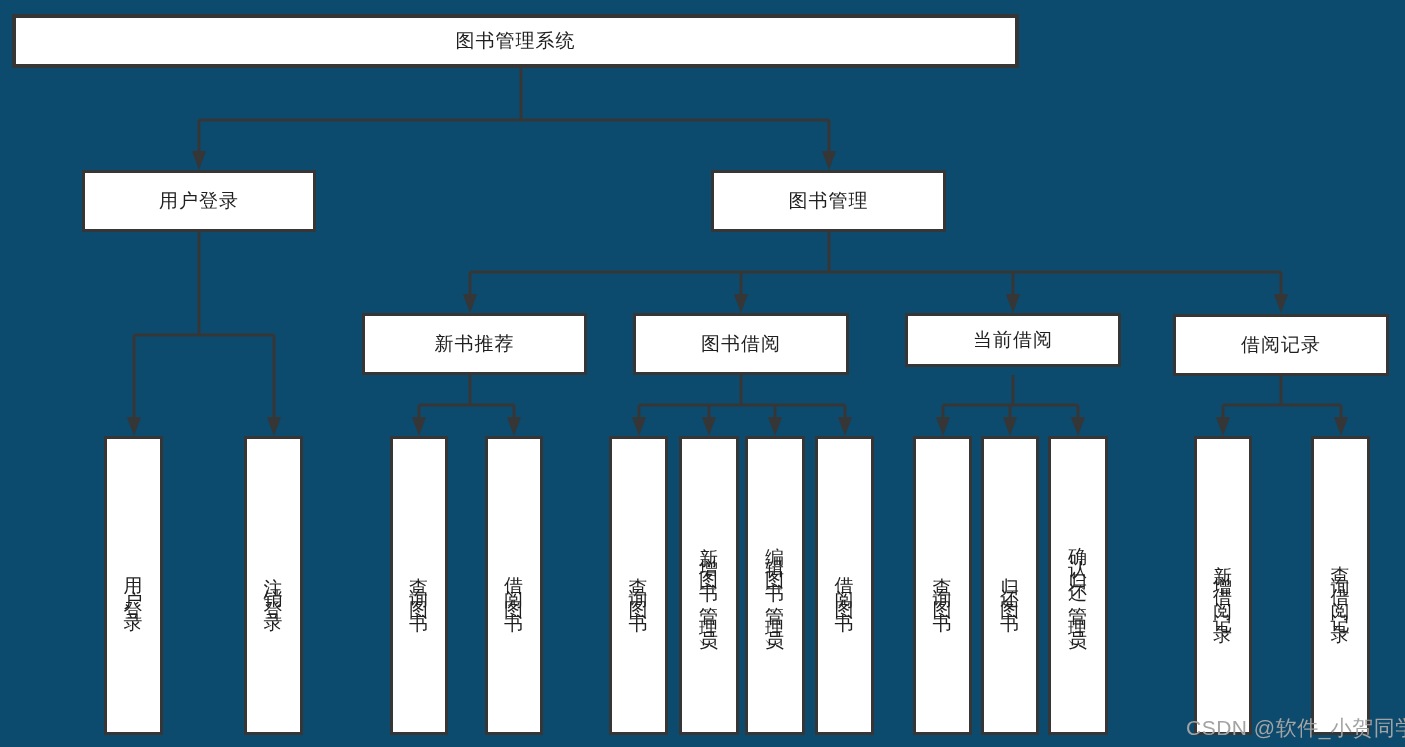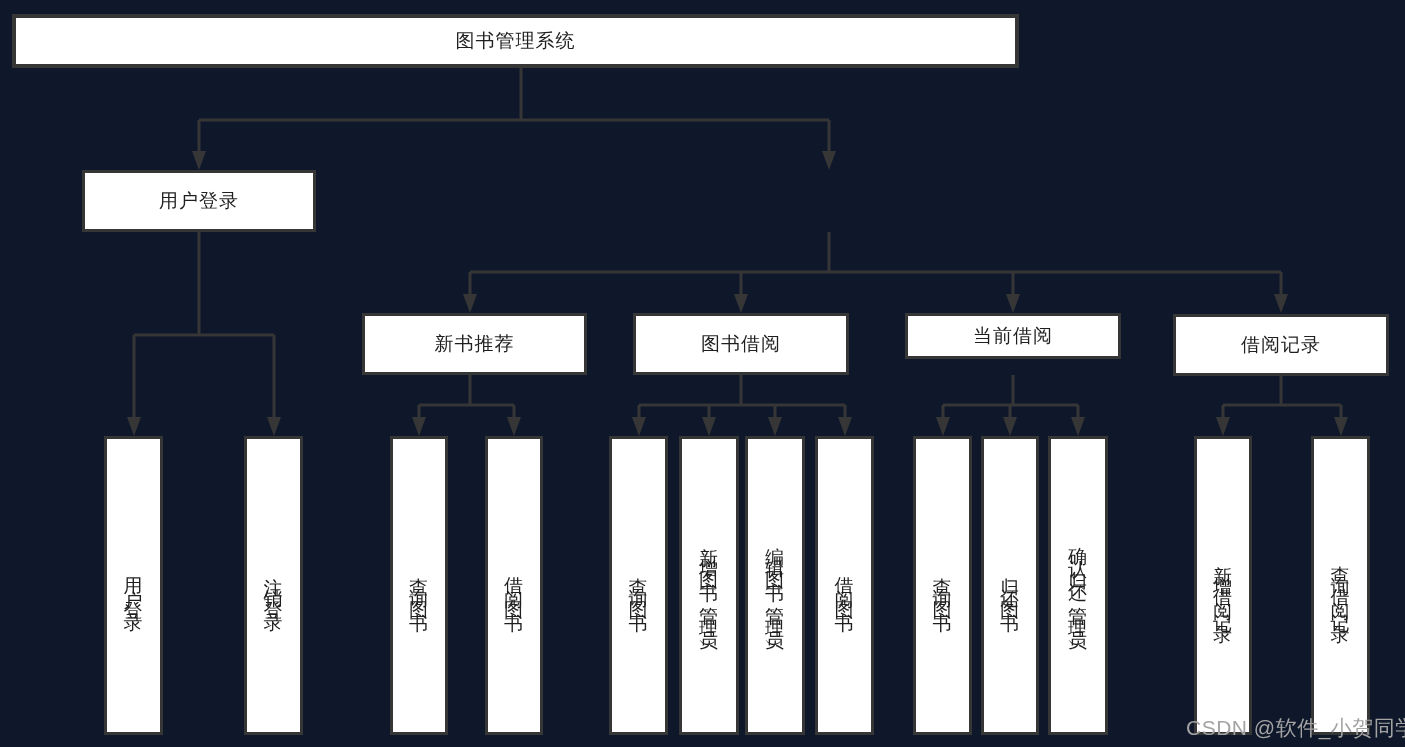--- a/index.html
+++ b/index.html
@@ -1,17 +1,17 @@
 <!DOCTYPE html>
 <html><head>
 <meta charset="utf-8">
 <style>
   html,body{margin:0;padding:0;background:#fff;}
   .canvas{
-    position:relative;width:1405px;height:747px;background:#0f172a;overflow:hidden;
+    position:relative;width:1405px;height:747px;background:#0c4a6e;overflow:hidden;
     font-family:"Liberation Sans","DejaVu Sans",sans-serif;
   }
   .connectors{position:absolute;left:0;top:0;z-index:0;}
   .box{
     position:absolute;background:#fff;border:3px solid #363636;box-sizing:border-box;
     display:flex;align-items:center;justify-content:center;
     color:#1f1f1f;font-size:19px;letter-spacing:1px;z-index:1;
   }
   .box.root{border-width:4px;}
   .leaf span{
@@ -60,28 +60,31 @@
     </g>
   </svg>
 
   <div class="box root" style="left:12px;top:14px;width:1007px;height:54px;">
     <span>图书管理系统</span>
   </div>
 
   <div class="box" style="left:82px;top:170px;width:234px;height:62px;">
     <span>用户登录</span>
   </div>
+  <div class="box" style="left:711px;top:170px;width:235px;height:62px;">
+    <span>图书管理</span>
+  </div>
 
   <div class="box" style="left:362px;top:313px;width:225px;height:62px;">
     <span>新书推荐</span>
   </div>
   <div class="box" style="left:633px;top:313px;width:216px;height:62px;">
     <span>图书借阅</span>
   </div>
-  <div class="box" style="left:905px;top:313px;width:216px;height:46px;">
+  <div class="box" style="left:905px;top:313px;width:216px;height:54px;">
     <span>当前借阅</span>
   </div>
   <div class="box" style="left:1173px;top:314px;width:216px;height:62px;">
     <span>借阅记录</span>
   </div>
 
   <div class="box leaf" style="left:104px;top:436px;width:59px;height:299px;">
     <span>用户登录</span>
   </div>
   <div class="box leaf" style="left:244px;top:436px;width:59px;height:299px;">

